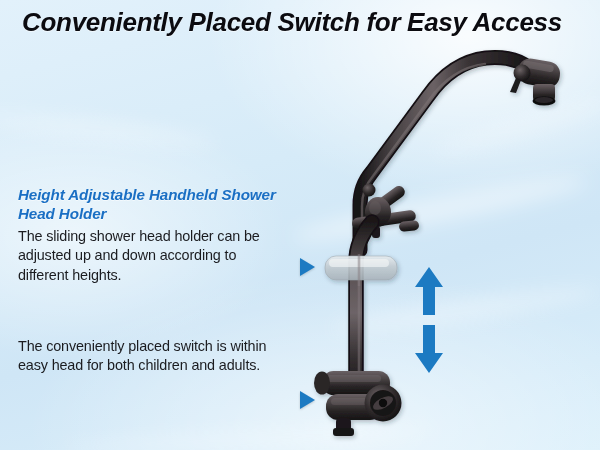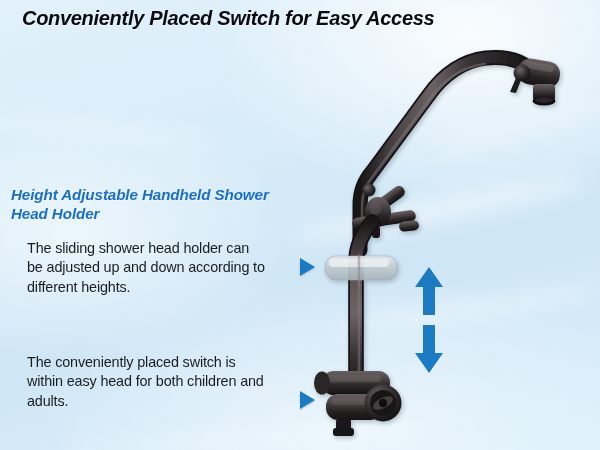--- a/index.html
+++ b/index.html
@@ -19,35 +19,35 @@
   
   .streak{position:absolute;background:rgba(255,255,255,.42);filter:blur(9px);border-radius:50%;pointer-events:none;}
   .s1{left:290px;top:196px;width:300px;height:26px;transform:rotate(-11deg);}
   .s2{left:330px;top:300px;width:270px;height:20px;transform:rotate(-8deg);opacity:.75;}
   .s3{left:-30px;top:118px;width:250px;height:22px;transform:rotate(6deg);opacity:.5;}
   .s4{left:60px;top:430px;width:380px;height:18px;transform:rotate(-3deg);opacity:.5;}
   .s5{left:430px;top:118px;width:190px;height:16px;transform:rotate(-16deg);opacity:.6;}
 
   #title{
     position:absolute;left:22px;top:7px;
-    font-size:20px;font-weight:bold;font-style:italic;
+    font-size:26px;font-weight:bold;font-style:italic;
     letter-spacing:-.3px;color:#0b0b10;white-space:nowrap;
     text-shadow:0 1px 0 rgba(255,255,255,.5);
   }
 
-  .blk{position:absolute;left:11px;width:272px;}
+  .blk{position:absolute;left:18px;width:272px;}
   #blk1{top:186px;}
   #blk2{top:337px;}
   .hd{
     color:#1a6fc4;font-size:15.2px;font-weight:bold;font-style:italic;
     line-height:18.5px;letter-spacing:-.1px;margin:0 0 4px 0;
     text-shadow:0 1px 0 rgba(255,255,255,.55);
   }
   .bd{
-    color:#1b1c20;font-size:14.4px;line-height:19.4px;margin:16px;
+    color:#1b1c20;font-size:14.4px;line-height:19.4px;margin:0;
     letter-spacing:-.15px;
   }
 
   
   .tri{position:absolute;width:0;height:0;
     border-top:9px solid transparent;border-bottom:9px solid transparent;
     border-left:15px solid #1c7ac2;
     filter:drop-shadow(0 1px 1px rgba(0,0,0,.18));}
   #tri1{left:300px;top:258px;}
   #tri2{left:300px;top:391px;}

